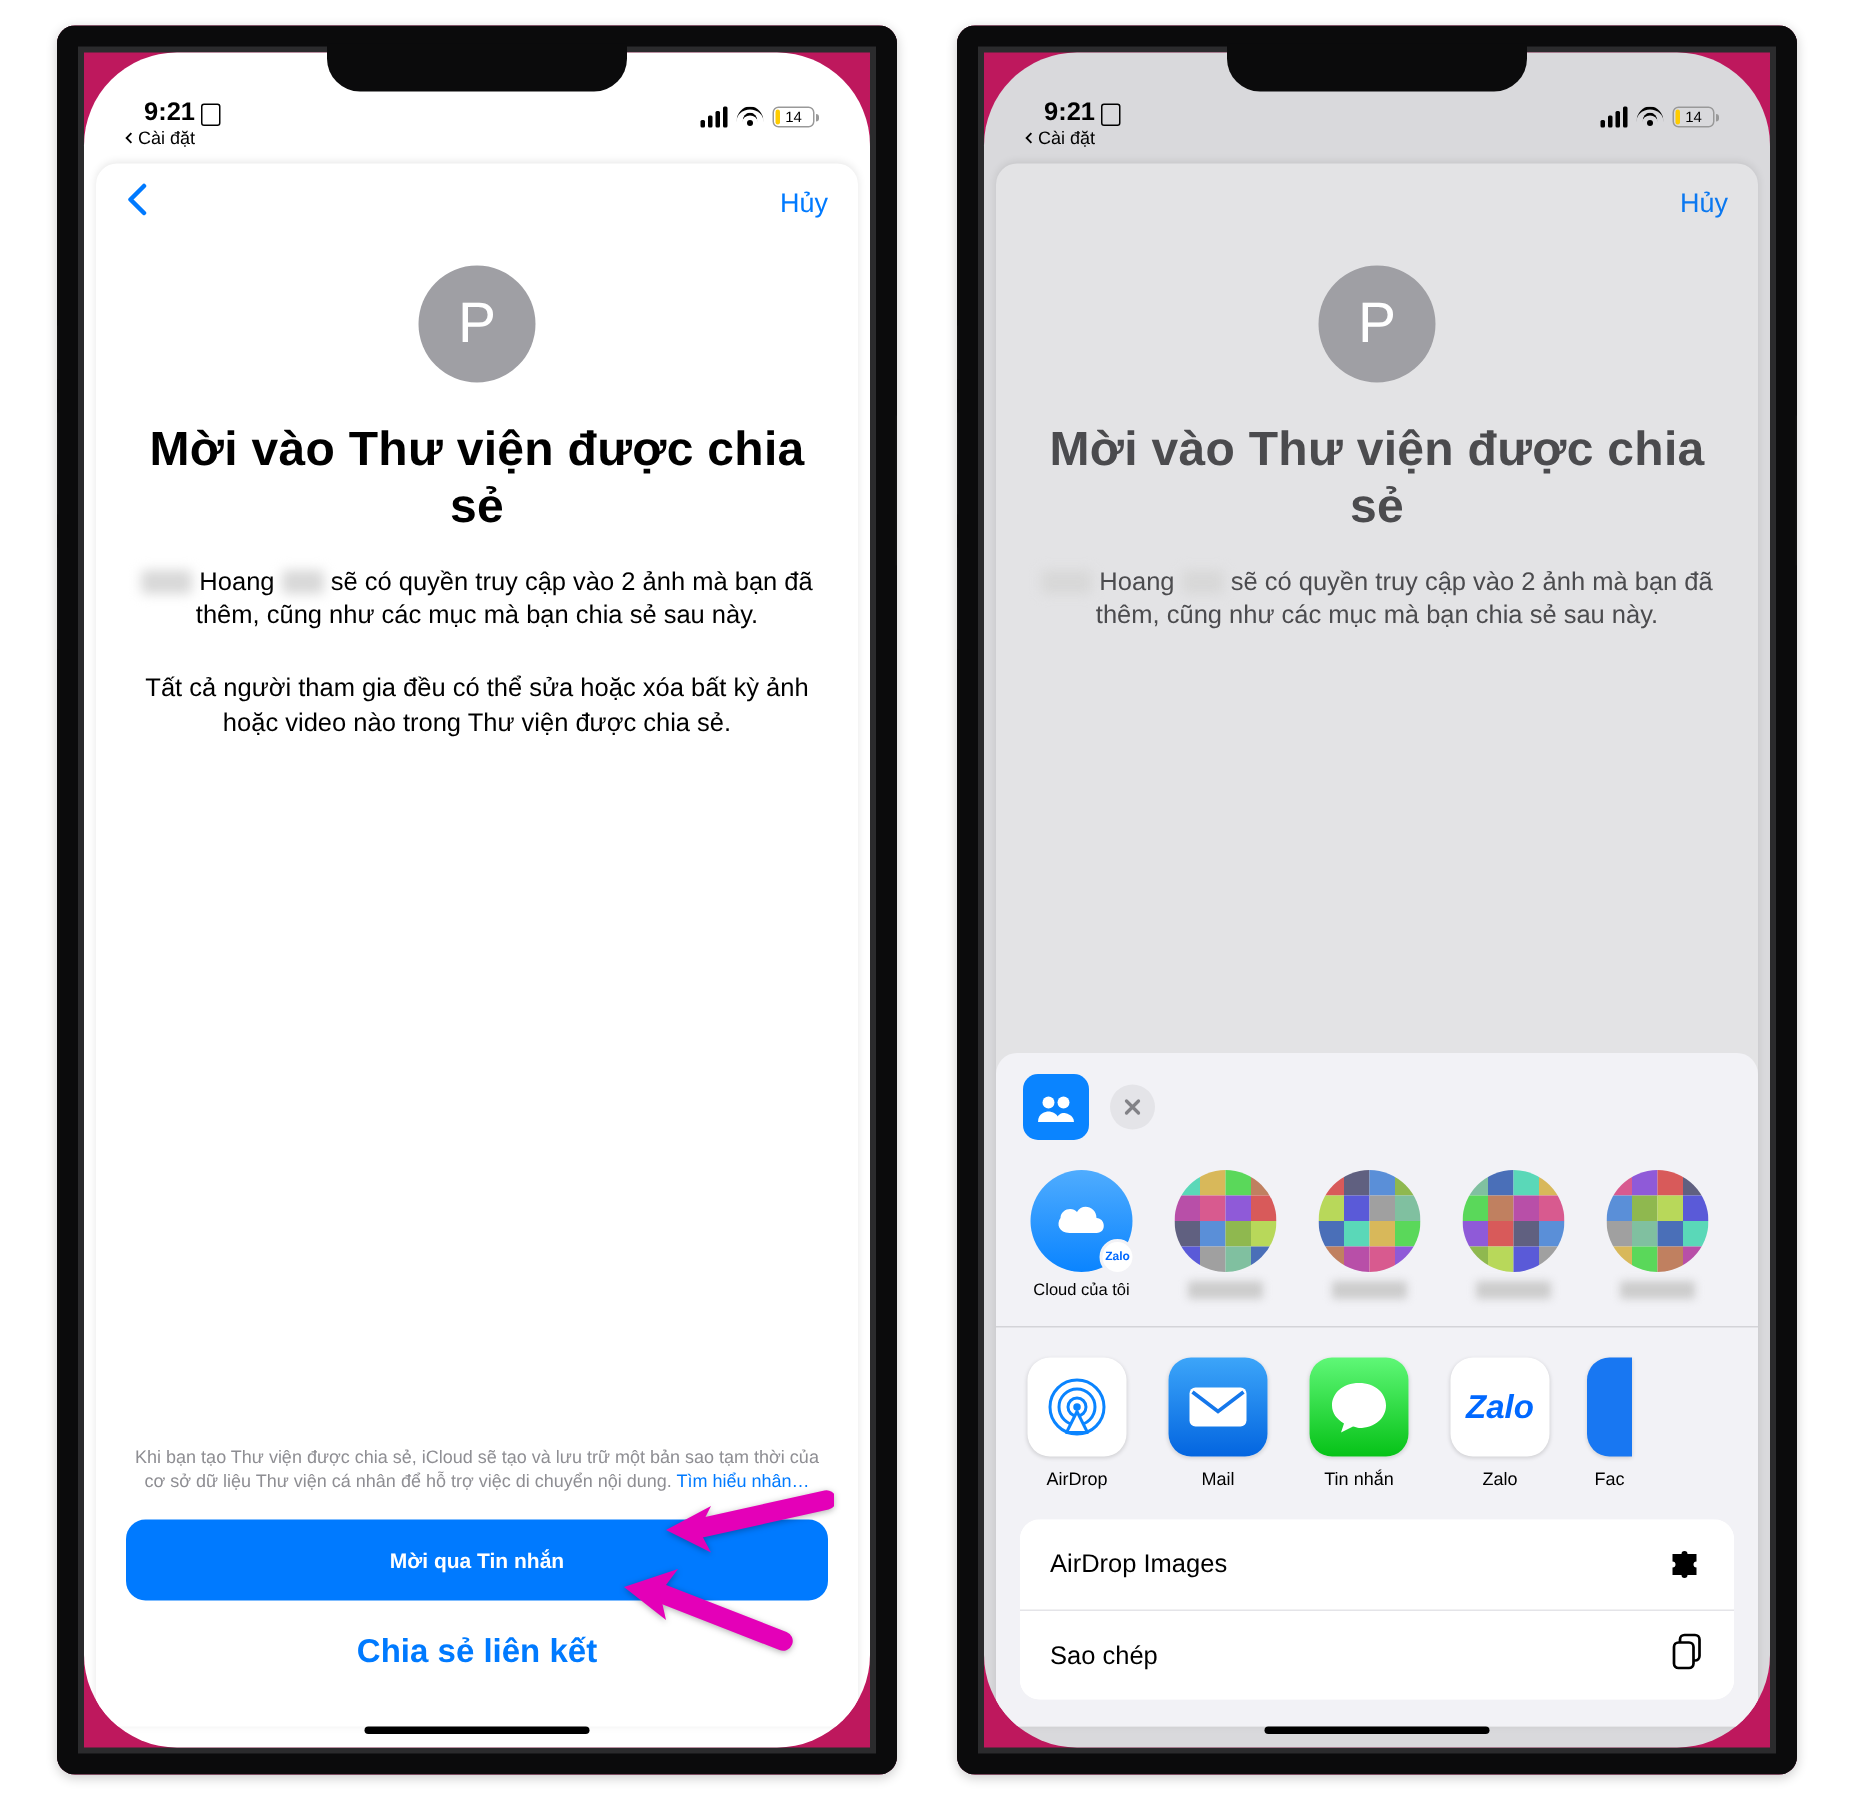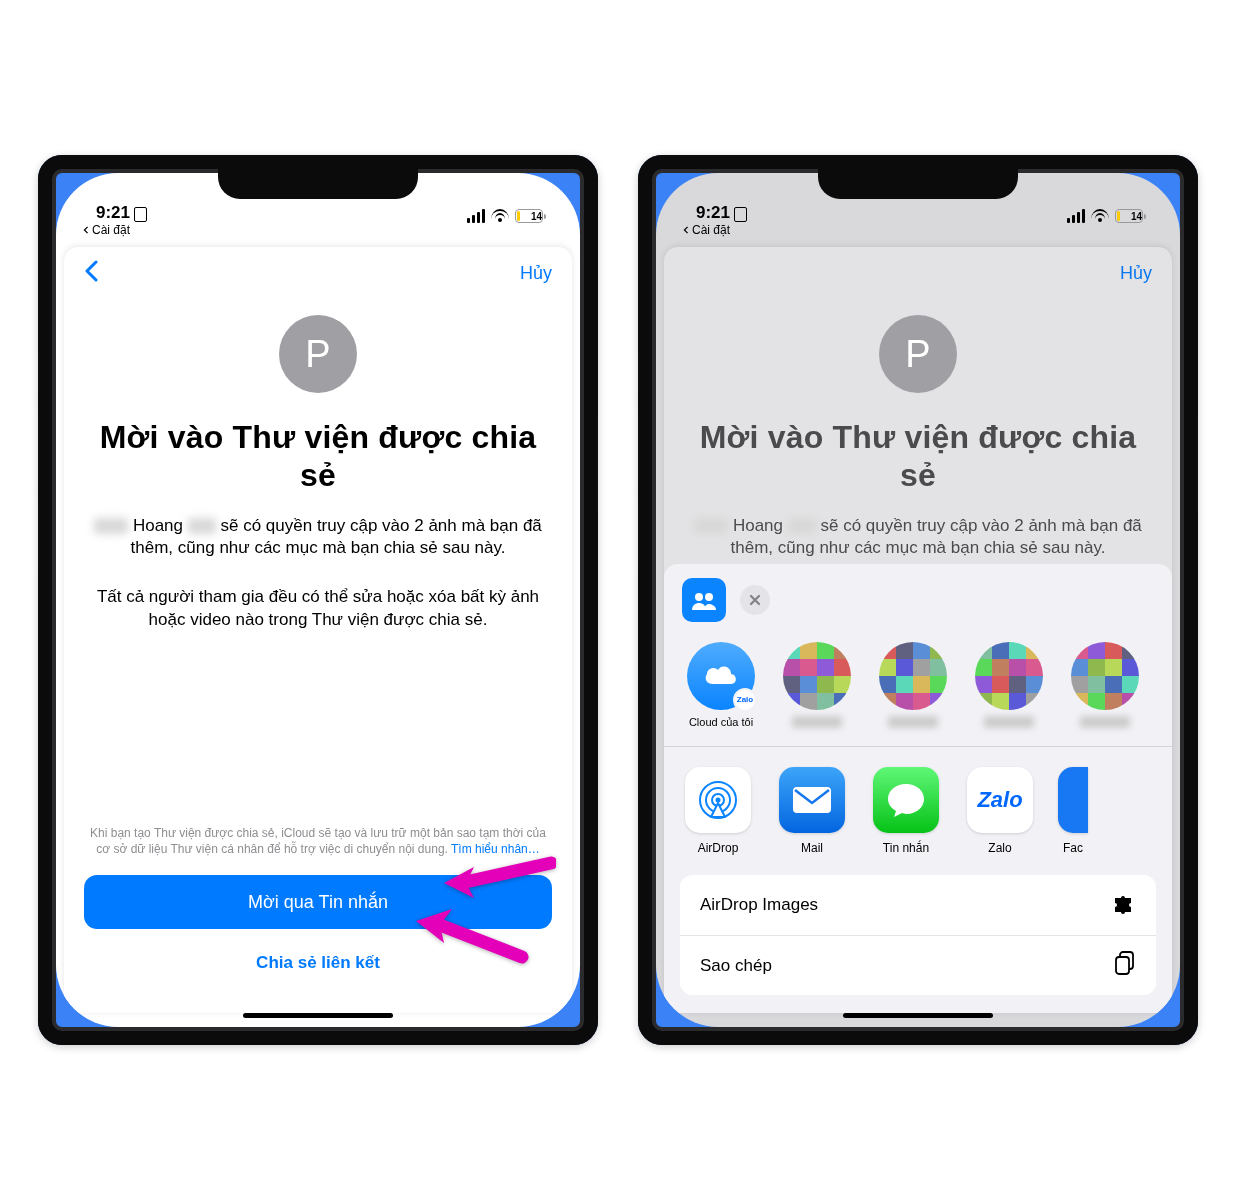--- a/index.html
+++ b/index.html
@@ -1,54 +1,54 @@
 <!DOCTYPE html>
 <html><head>
 <meta charset="utf-8">
 <style>
 *{margin:0;padding:0;box-sizing:border-box;font-family:-apple-system,BlinkMacSystemFont,"SF Pro Text",sans-serif;-webkit-font-smoothing:antialiased}
 body{background:#fff;width:1236px;height:1200px;display:flex;justify-content:center;align-items:center;gap:40px}
-.phone{width:560px;height:890px;background:#3b82f6;border-radius:24px;box-shadow:inset 0 0 0 14px #0b0b0c,inset 0 0 0 18px #2b2b2d,0 2px 8px rgba(0,0,0,.2);position:relative;overflow:hidden}
+.phone{width:560px;height:1166px;background:#be185d;border-radius:12px;box-shadow:inset 0 0 0 14px #0b0b0c,inset 0 0 0 18px #2b2b2d,0 2px 8px rgba(0,0,0,.2);position:relative;overflow:hidden}
 .phone::before{content:"";position:absolute;top:12px;left:50%;transform:translateX(-50%);width:200px;height:32px;background:#0b0b0c;border-radius:0 0 22px 22px;z-index:50}
 .screen{position:absolute;inset:18px;border-radius:62px;overflow:hidden;background:#fff}
 .status{height:50px;display:flex;align-items:flex-end;justify-content:space-between;padding:0 34px 0 40px;font-size:17px;font-weight:600;color:#000}
 .status .left{display:flex;align-items:center;gap:4px}
 .card-icon{display:inline-block;width:13px;height:15px;border:1.5px solid #000;border-radius:2px;position:relative;top:1px}
 .status .right{display:flex;align-items:center;gap:6px}
 .signal{display:flex;align-items:flex-end;gap:2px}
 .signal i{width:3px;background:#000;border-radius:1px}
 .signal i:nth-child(1){height:5px}.signal i:nth-child(2){height:8px}.signal i:nth-child(3){height:11px}.signal i:nth-child(4){height:14px}
 .wifi{width:18px;height:14px;position:relative}
 .wifi::before{content:"";position:absolute;width:18px;height:18px;border:2px solid #000;border-bottom:none;border-left:none;border-right:none;border-radius:50%;top:0;left:0}
 .wifi::after{content:"";position:absolute;width:10px;height:10px;border:2px solid #000;border-bottom:none;border-left:none;border-right:none;border-radius:50%;top:4px;left:4px}
 .wifi i{position:absolute;width:4px;height:4px;background:#000;border-radius:50%;top:9px;left:7px}
 .battery{display:flex;align-items:center;gap:1px}
 .batt-body{width:28px;height:14px;border:1px solid #999;border-radius:4px;position:relative;display:flex;align-items:center;padding:1px}
 .batt-fill{width:14%;height:100%;background:#ffcc00;border-radius:2px}
-.batt-num{position:absolute;width:100%;text-align:right;font-size:10px;font-weight:700;color:#000;left:0}
+.batt-num{position:absolute;width:100%;text-align:center;font-size:10px;font-weight:400;color:#000;left:0}
 .batt-tip{width:2px;height:5px;background:#999;border-radius:0 2px 2px 0}
 .breadcrumb{padding:0 26px;font-size:12px;color:#000;display:flex;align-items:center;gap:2px}
 .breadcrumb svg{width:8px;height:8px}
 .sheet{margin:10px 8px 0;background:#fff;border-radius:14px 14px 0 0;height:calc(100% - 88px);position:relative;box-shadow:0 -1px 6px rgba(0,0,0,.1);display:flex;flex-direction:column}
 .dimmed .sheet{background:#e3e3e5}
 .nav{height:52px;display:flex;align-items:center;justify-content:space-between;padding:0 20px}
 .nav-back{color:#007aff;font-size:26px;font-weight:400}
 .nav-cancel{color:#007aff;font-size:18px}
 .content{flex:1;padding:0 24px;text-align:center;overflow:hidden;position:relative}
 .avatar{width:78px;height:78px;border-radius:50%;background:#9f9fa4;margin:16px auto 0;display:flex;align-items:center;justify-content:center;color:#fff;font-size:38px;font-weight:400}
 .title{font-size:32px;font-weight:700;line-height:1.18;margin-top:26px;letter-spacing:.2px}
 .desc{font-size:17px;color:#000;line-height:1.35;margin-top:20px}
 .desc .blur{filter:blur(4px);display:inline-flex;vertical-align:middle}
 .blur-chip{background:#d8d8d8;border-radius:3px;height:16px;display:inline-block}
 .desc2{font-size:17px;color:#000;line-height:1.35;margin-top:26px}
 .footer{padding:0 20px 26px}
 .fine{font-size:12px;color:#8e8e93;text-align:center;line-height:1.35;margin-bottom:18px}
 .fine a{color:#007aff;text-decoration:none}
-.btn-primary{width:100%;height:54px;background:#007aff;color:#fff;border:none;border-radius:13px;font-size:18px;font-weight:400;position:relative}
-.btn-link{width:100%;height:48px;background:none;border:none;color:#007aff;font-size:17px;font-weight:600;margin-top:10px}
+.btn-primary{width:100%;height:54px;background:#007aff;color:#fff;border:none;border-radius:13px;font-size:14px;font-weight:700;position:relative}
+.btn-link{width:100%;height:48px;background:none;border:none;color:#007aff;font-size:22px;font-weight:600;margin-top:10px}
 .home-ind{position:absolute;bottom:9px;left:50%;transform:translateX(-50%);width:150px;height:5px;background:#000;border-radius:3px;z-index:60}
 .arrow{position:absolute;z-index:40;pointer-events:none}
 .arrow svg{filter:drop-shadow(0 1px 2px rgba(0,0,0,.3))}
 
 .share-overlay{position:absolute;left:0;right:0;bottom:0;top:0;display:flex;flex-direction:column;justify-content:flex-end}
 .share{background:#f2f2f6;border-radius:14px 14px 0 0;padding:14px 0 18px;position:relative;z-index:5}
 .share-header{display:flex;align-items:center;padding:0 18px 14px;gap:14px}
 .share-ico{width:44px;height:44px;background:#0a84ff;border-radius:10px;display:flex;align-items:center;justify-content:center}
 .share-txt{flex:1;text-align:left}
 .share-title{font-size:16px;font-weight:600}

